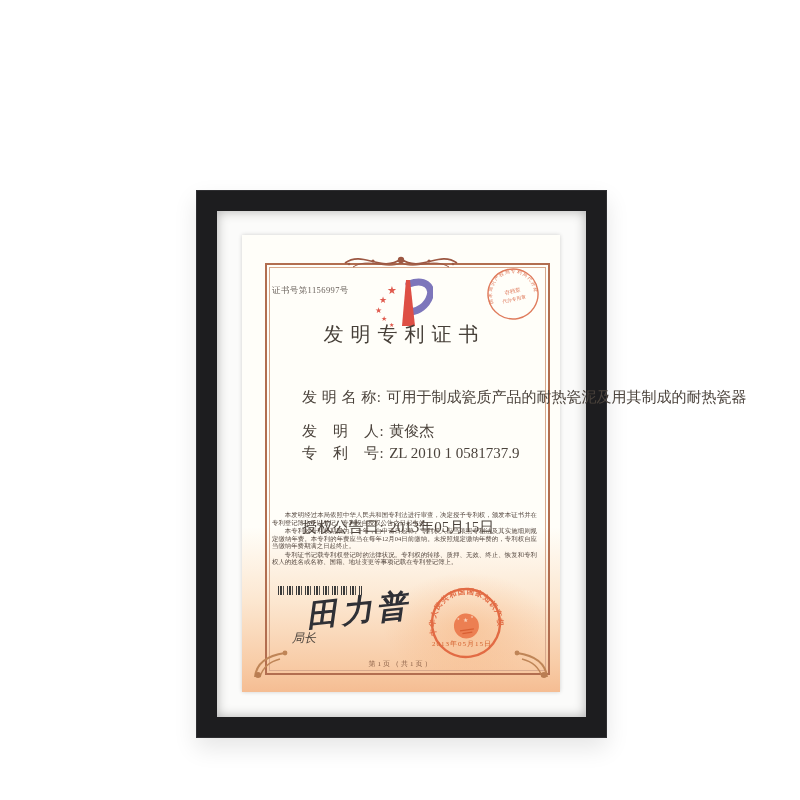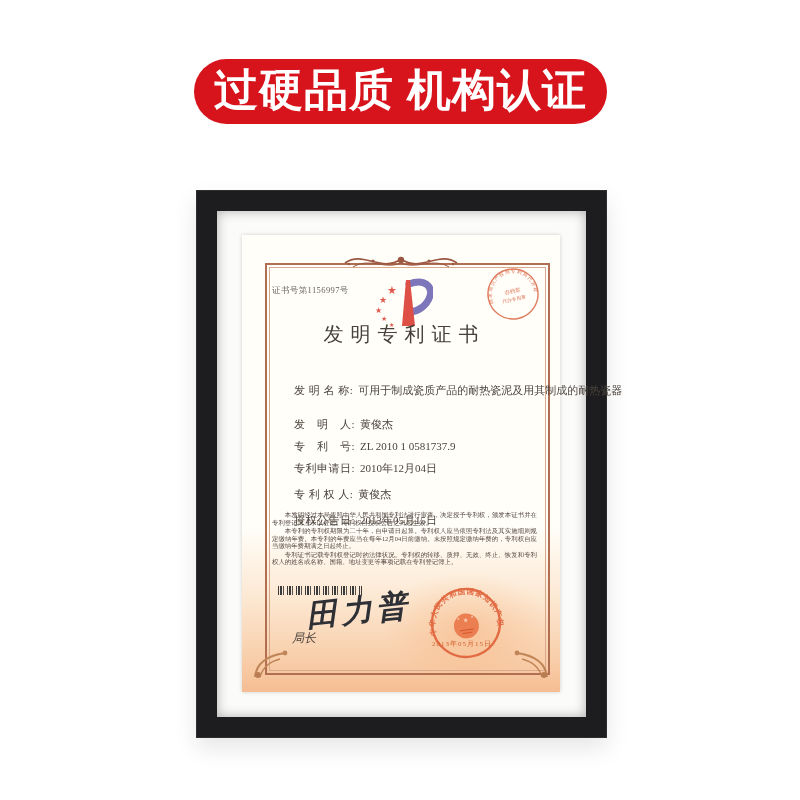--- a/index.html
+++ b/index.html
@@ -30,21 +30,21 @@
   .cert-border{left:23px;top:28px;width:281px;height:408px;border:2px solid #b26e50;z-index:1;}
   .cert-border::after{content:"";position:absolute;inset:2px;border:1px solid #d8a98d;}
 
   .ornament-top{left:50%;top:11px;transform:translateX(-50%);z-index:2;}
   .cert-no{left:30px;top:50px;font-size:8.5px;color:#6a625c;letter-spacing:.4px;z-index:2;white-space:nowrap;}
   .logo{left:133px;top:42px;z-index:2;}
   .seal-top{left:243px;top:31px;transform:rotate(-12deg);opacity:.92;z-index:3;}
   .title{left:0;width:100%;top:86px;text-align:center;font-size:20px;font-weight:400;
          color:#474039;letter-spacing:7px;text-indent:7px;z-index:2;white-space:nowrap;}
 
-  .frow{left:30px;font-size:11px;color:#4b433c;z-index:2;white-space:pre;}
+  .frow{left:30px;font-size:15px;color:#4b433c;z-index:2;white-space:pre;}
   .frow .lab{letter-spacing:.5px;}
   .frow .val{margin-left:5px;}
 
   .paras{left:30px;top:276px;width:265px;z-index:2;font-size:6.4px;line-height:1.18;
          color:#564941;text-align:justify;}
   .paras p{margin:0 0 1px;text-indent:2em;}
 
   .barcode{left:36px;top:351px;width:84px;height:9px;z-index:2;
     background:repeating-linear-gradient(90deg,#3a3a3a 0 1px,rgba(0,0,0,0) 1px 2px,
       #3a3a3a 2px 4px,rgba(0,0,0,0) 4px 5px,#55524e 5px 6px,rgba(0,0,0,0) 6px 9px);}
@@ -57,23 +57,20 @@
           letter-spacing:2px;z-index:2;}
   .corner{z-index:2;}
   .corner-l{left:11px;top:414px;}
   .corner-r{right:11px;top:414px;transform:scaleX(-1);}
 </style>
 </head>
 <body>
 
 <div class="stage">
 
-  <div class="abs banner" style="background:#D7131C;">
-    <span>过硬品质 机构认证</span>
-  </div>
 
   <div class="abs frame">
 
     <div class="abs paper">
 
       <div class="abs grad"></div>
       <div class="abs grad2"></div>
 
       <div class="abs cert-border"></div>
 
@@ -121,26 +118,20 @@
 
       <div class="abs frow" style="top:136px;">
         <span class="lab">发 明 名 称:</span><span class="val">可用于制成瓷质产品的耐热瓷泥及用其制成的耐热瓷器</span>
       </div>
       <div class="abs frow" style="top:170px;">
         <span class="lab">发　明　人:</span><span class="val">黄俊杰</span>
       </div>
       <div class="abs frow" style="top:192px;">
         <span class="lab">专　利　号:</span><span class="val">ZL 2010 1 0581737.9</span>
       </div>
-      <div class="abs frow" style="top:214px;">
-        <span class="lab">专利申请日:</span><span class="val">2010年12月04日</span>
-      </div>
-      <div class="abs frow" style="top:240px;">
-        <span class="lab">专 利 权 人:</span><span class="val">黄俊杰</span>
-      </div>
       <div class="abs frow" style="top:266px;">
         <span class="lab">授权公告日:</span><span class="val">2013年05月15日</span>
       </div>
 
       <div class="abs paras">
         <p>本发明经过本局依照中华人民共和国专利法进行审查，决定授予专利权，颁发本证书并在专利登记簿上予以登记。专利权自授权公告之日起生效。</p>
         <p>本专利的专利权期限为二十年，自申请日起算。专利权人应当依照专利法及其实施细则规定缴纳年费。本专利的年费应当在每年12月04日前缴纳。未按照规定缴纳年费的，专利权自应当缴纳年费期满之日起终止。</p>
         <p>专利证书记载专利权登记时的法律状况。专利权的转移、质押、无效、终止、恢复和专利权人的姓名或名称、国籍、地址变更等事项记载在专利登记簿上。</p>
       </div>
 
@@ -160,20 +151,21 @@
         <g>
           <circle cx="38" cy="41" r="12.5" fill="#ec7f52"></circle>
           <text x="38" y="37" text-anchor="middle" font-size="6" fill="#f9d4bd">★</text>
           <text x="31" y="34" text-anchor="middle" font-size="3.4" fill="#f9d4bd">★</text>
           <text x="45" y="34" text-anchor="middle" font-size="3.4" fill="#f9d4bd">★</text>
           <path d="M31,45 h14 M33,48 h10" stroke="#d95f33" stroke-width="1.2"></path>
         </g>
       </svg>
       <div class="abs seal-date">2013年05月15日</div>
 
+      <div class="abs footer">第1页（共1页）</div>
 
       <svg class="abs corner corner-l" width="36" height="30" viewBox="0 0 36 30">
         <g stroke="#bf8557" fill="none" stroke-width="2">
           <path d="M2,28 Q4,8 32,4"></path>
           <path d="M7,28 Q11,14 27,10" stroke-width="1.3"></path>
         </g>
         <circle cx="32" cy="4" r="2.4" fill="#bf8557"></circle>
         <circle cx="5" cy="26" r="3" fill="#b97d52"></circle>
       </svg>
       <svg class="abs corner corner-r" width="36" height="30" viewBox="0 0 36 30">

